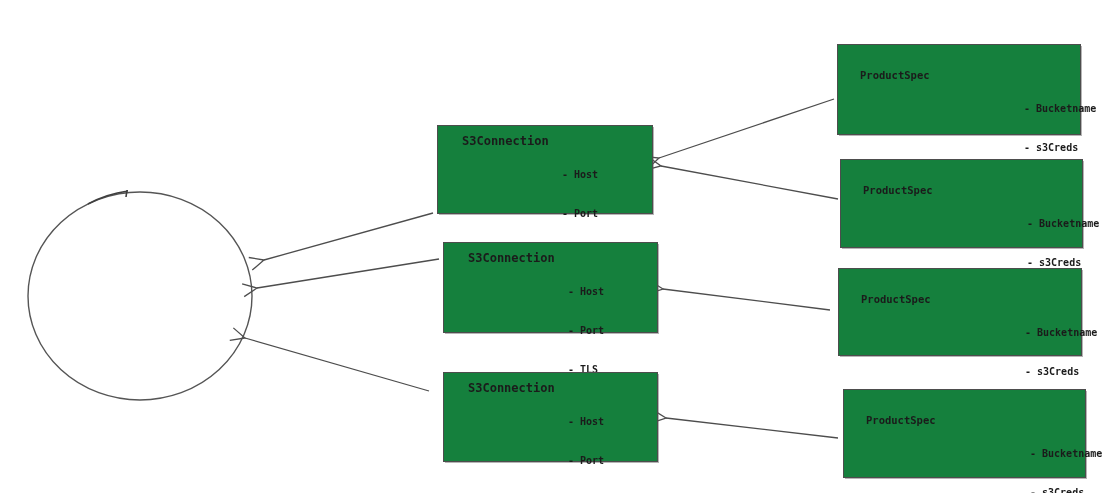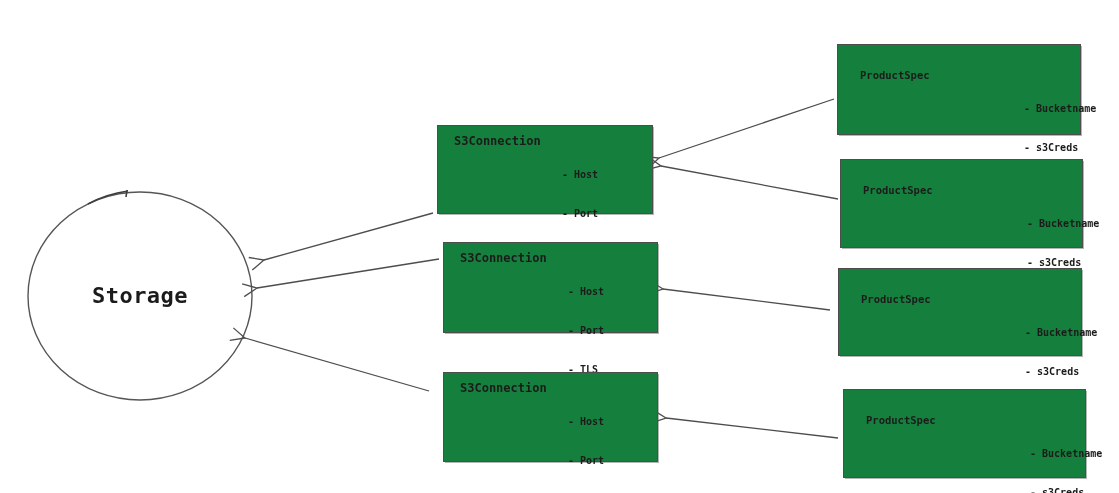--- a/index.html
+++ b/index.html
@@ -29,21 +29,21 @@
     font-weight: bold;
     white-space: nowrap;
   }
   .attrs {
     position: absolute;
     font-weight: bold;
     font-size: 10px;
     line-height: 13px;
     white-space: pre;
   }
-  .s3-box .node-label { left: 16px; top: 8px; font-size: 12px; }
+  .s3-box .node-label { left: 24px; top: 8px; font-size: 12px; }
   .s3-box .attrs { left: 124px; top: 16px; }
   .ps-box .node-label { left: 22px; top: 24px; font-size: 10.5px; }
   .ps-box .attrs { left: 146px; top: 31px; margin-left: 40px; }
   #storage-label {
     position: absolute;
     left: 40px; top: 283px;
     width: 200px;
     text-align: center;
     font-size: 22px;
     font-weight: bold;
@@ -76,21 +76,20 @@
     <line x1="834" y1="99" x2="659" y2="158" stroke="#4d4d4d" stroke-width="1.3" marker-end="url(#arrowhead)"></line>
     <line x1="838" y1="199" x2="661" y2="166" stroke="#4d4d4d" stroke-width="1.3" marker-end="url(#arrowhead)"></line>
     <line x1="830" y1="310" x2="663" y2="289" stroke="#4d4d4d" stroke-width="1.3" marker-end="url(#arrowhead)"></line>
     <line x1="838" y1="438" x2="666" y2="418" stroke="#4d4d4d" stroke-width="1.3" marker-end="url(#arrowhead)"></line>
 
     <line x1="433" y1="213" x2="264" y2="260" stroke="#4d4d4d" stroke-width="1.3" marker-end="url(#arrowhead)"></line>
     <line x1="439" y1="259" x2="257" y2="288" stroke="#4d4d4d" stroke-width="1.3" marker-end="url(#arrowhead)"></line>
     <line x1="429" y1="391" x2="245" y2="338" stroke="#4d4d4d" stroke-width="1.3" marker-end="url(#arrowhead)"></line>
   </svg>
 
-  <div id="storage-label">Storage</div>
 
   <div id="s3-0" class="node-box s3-box">
     <div class="node-label">S3Connection</div>
     <div class="attrs">
       <div>- Host</div>
       <div>- Port</div>
       <div>- TLS</div>
     </div>
   </div>
 

